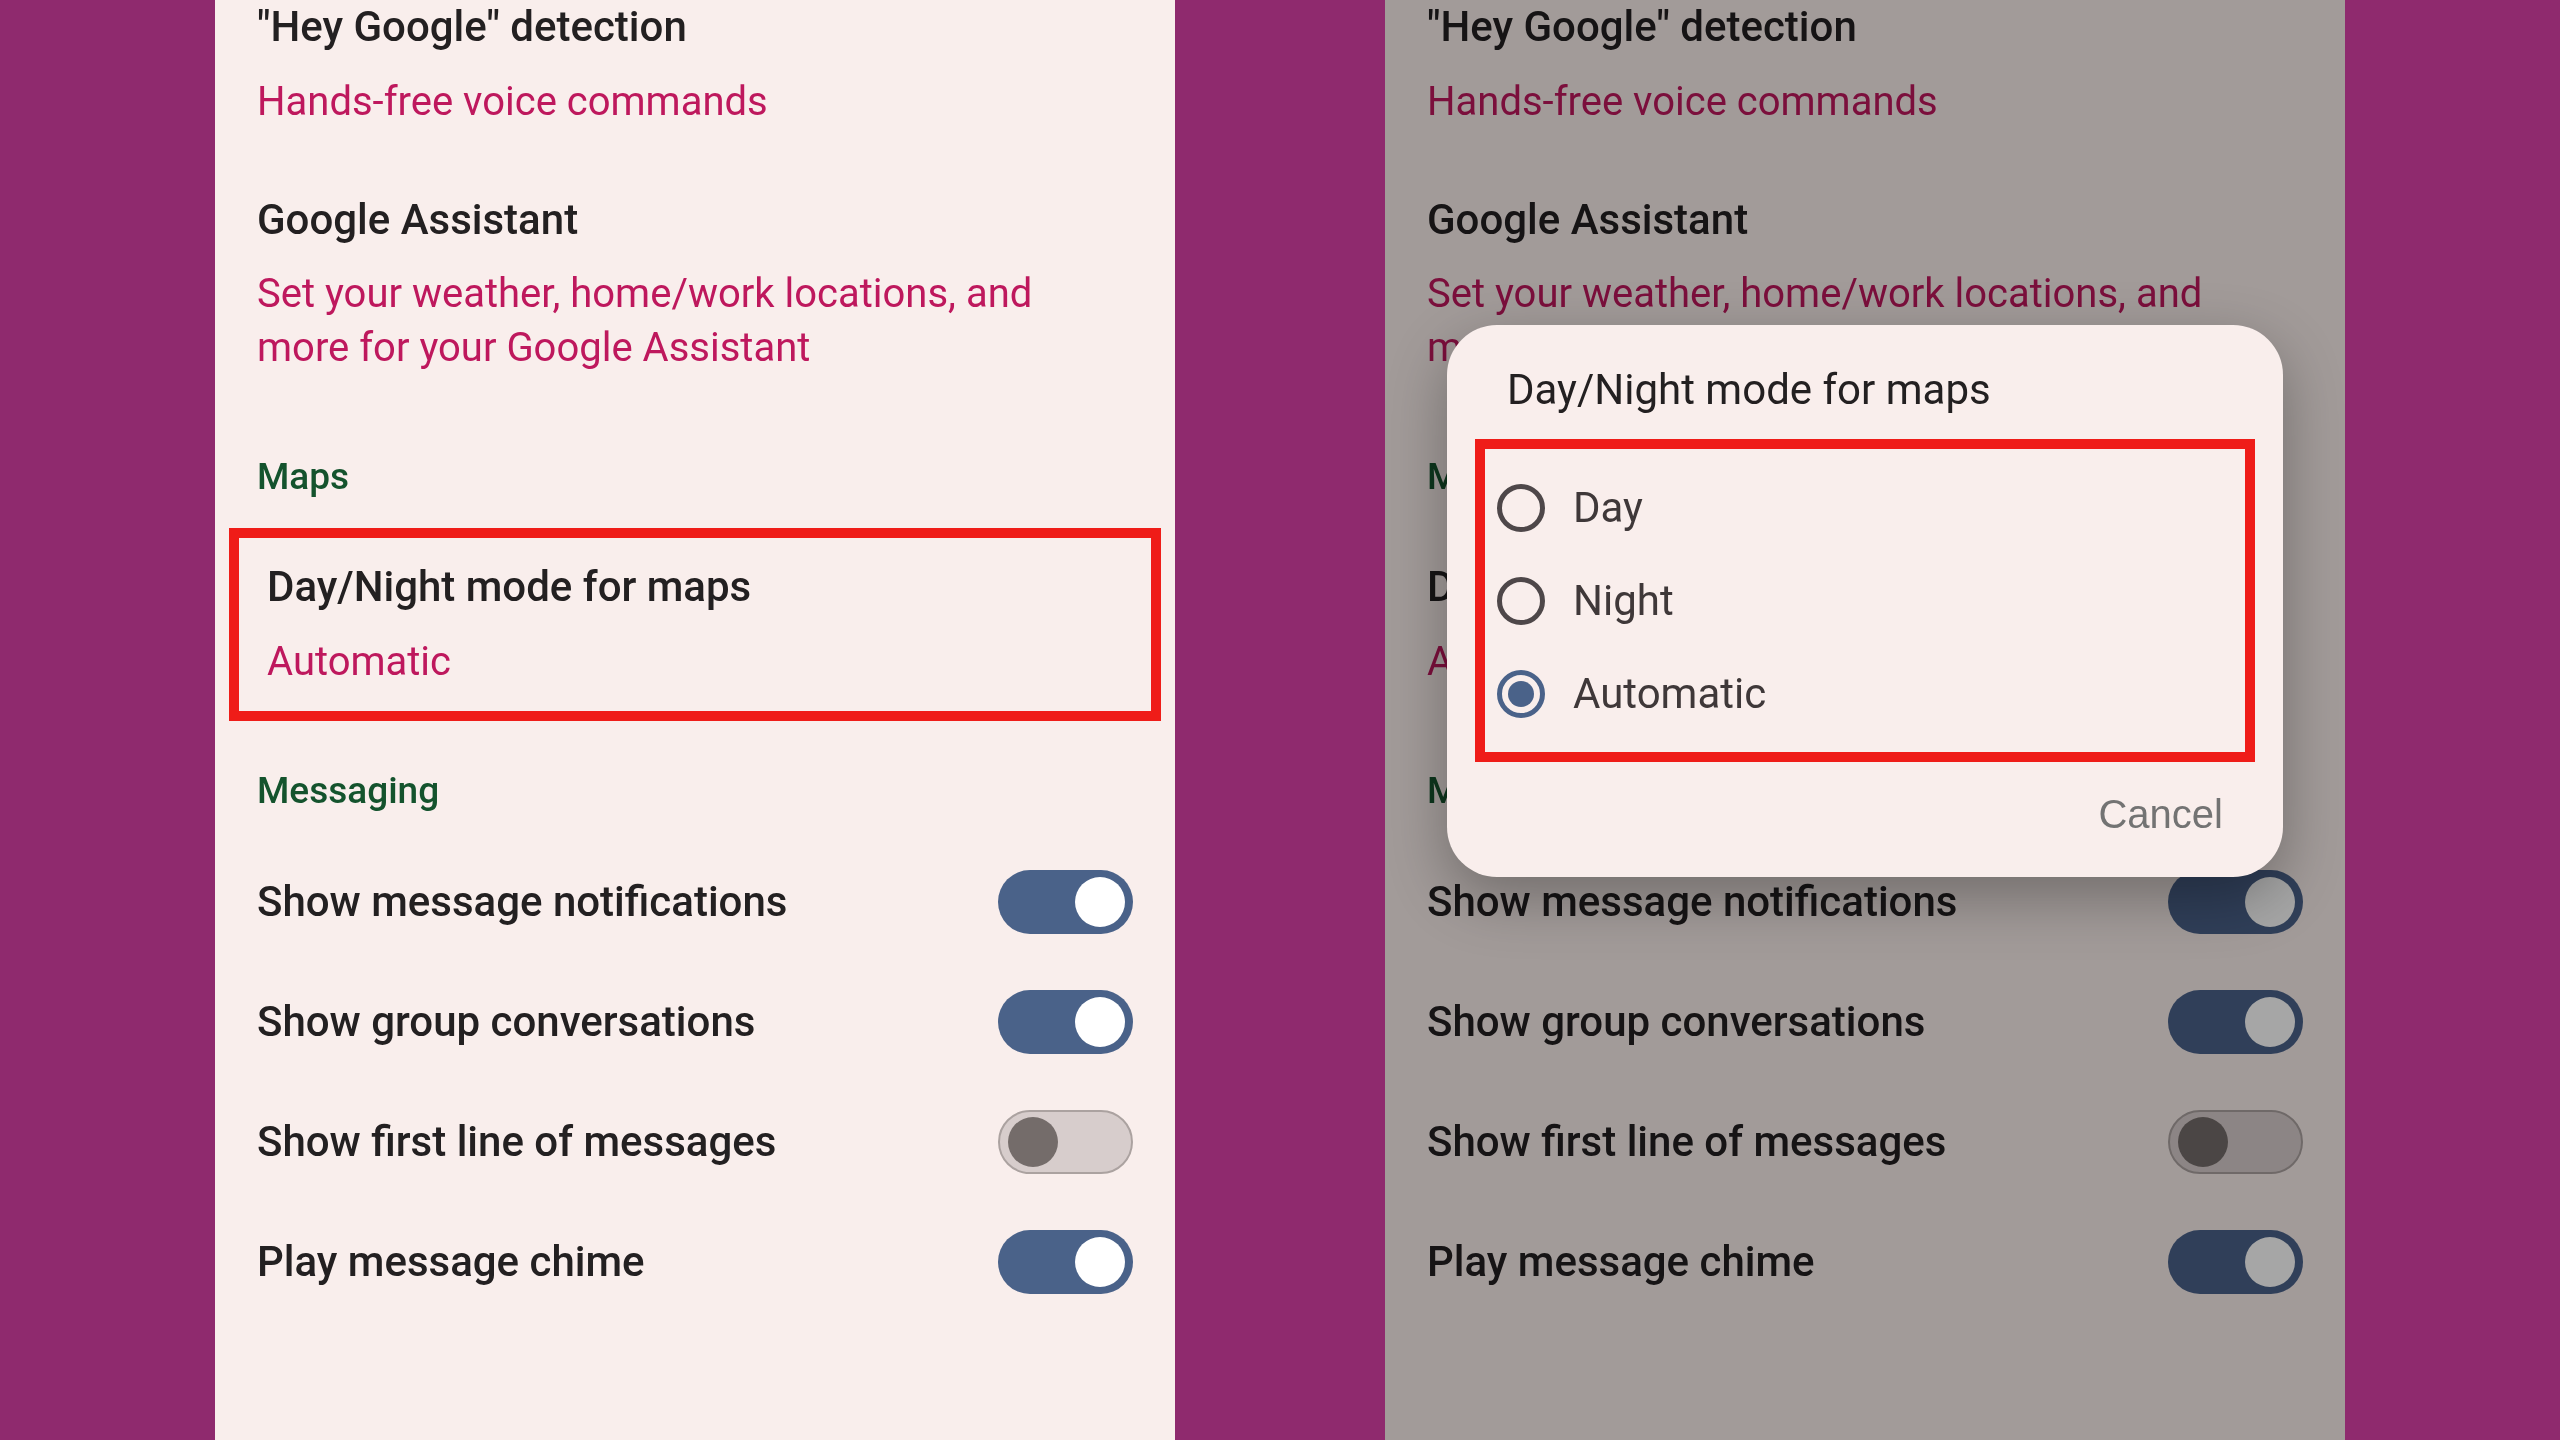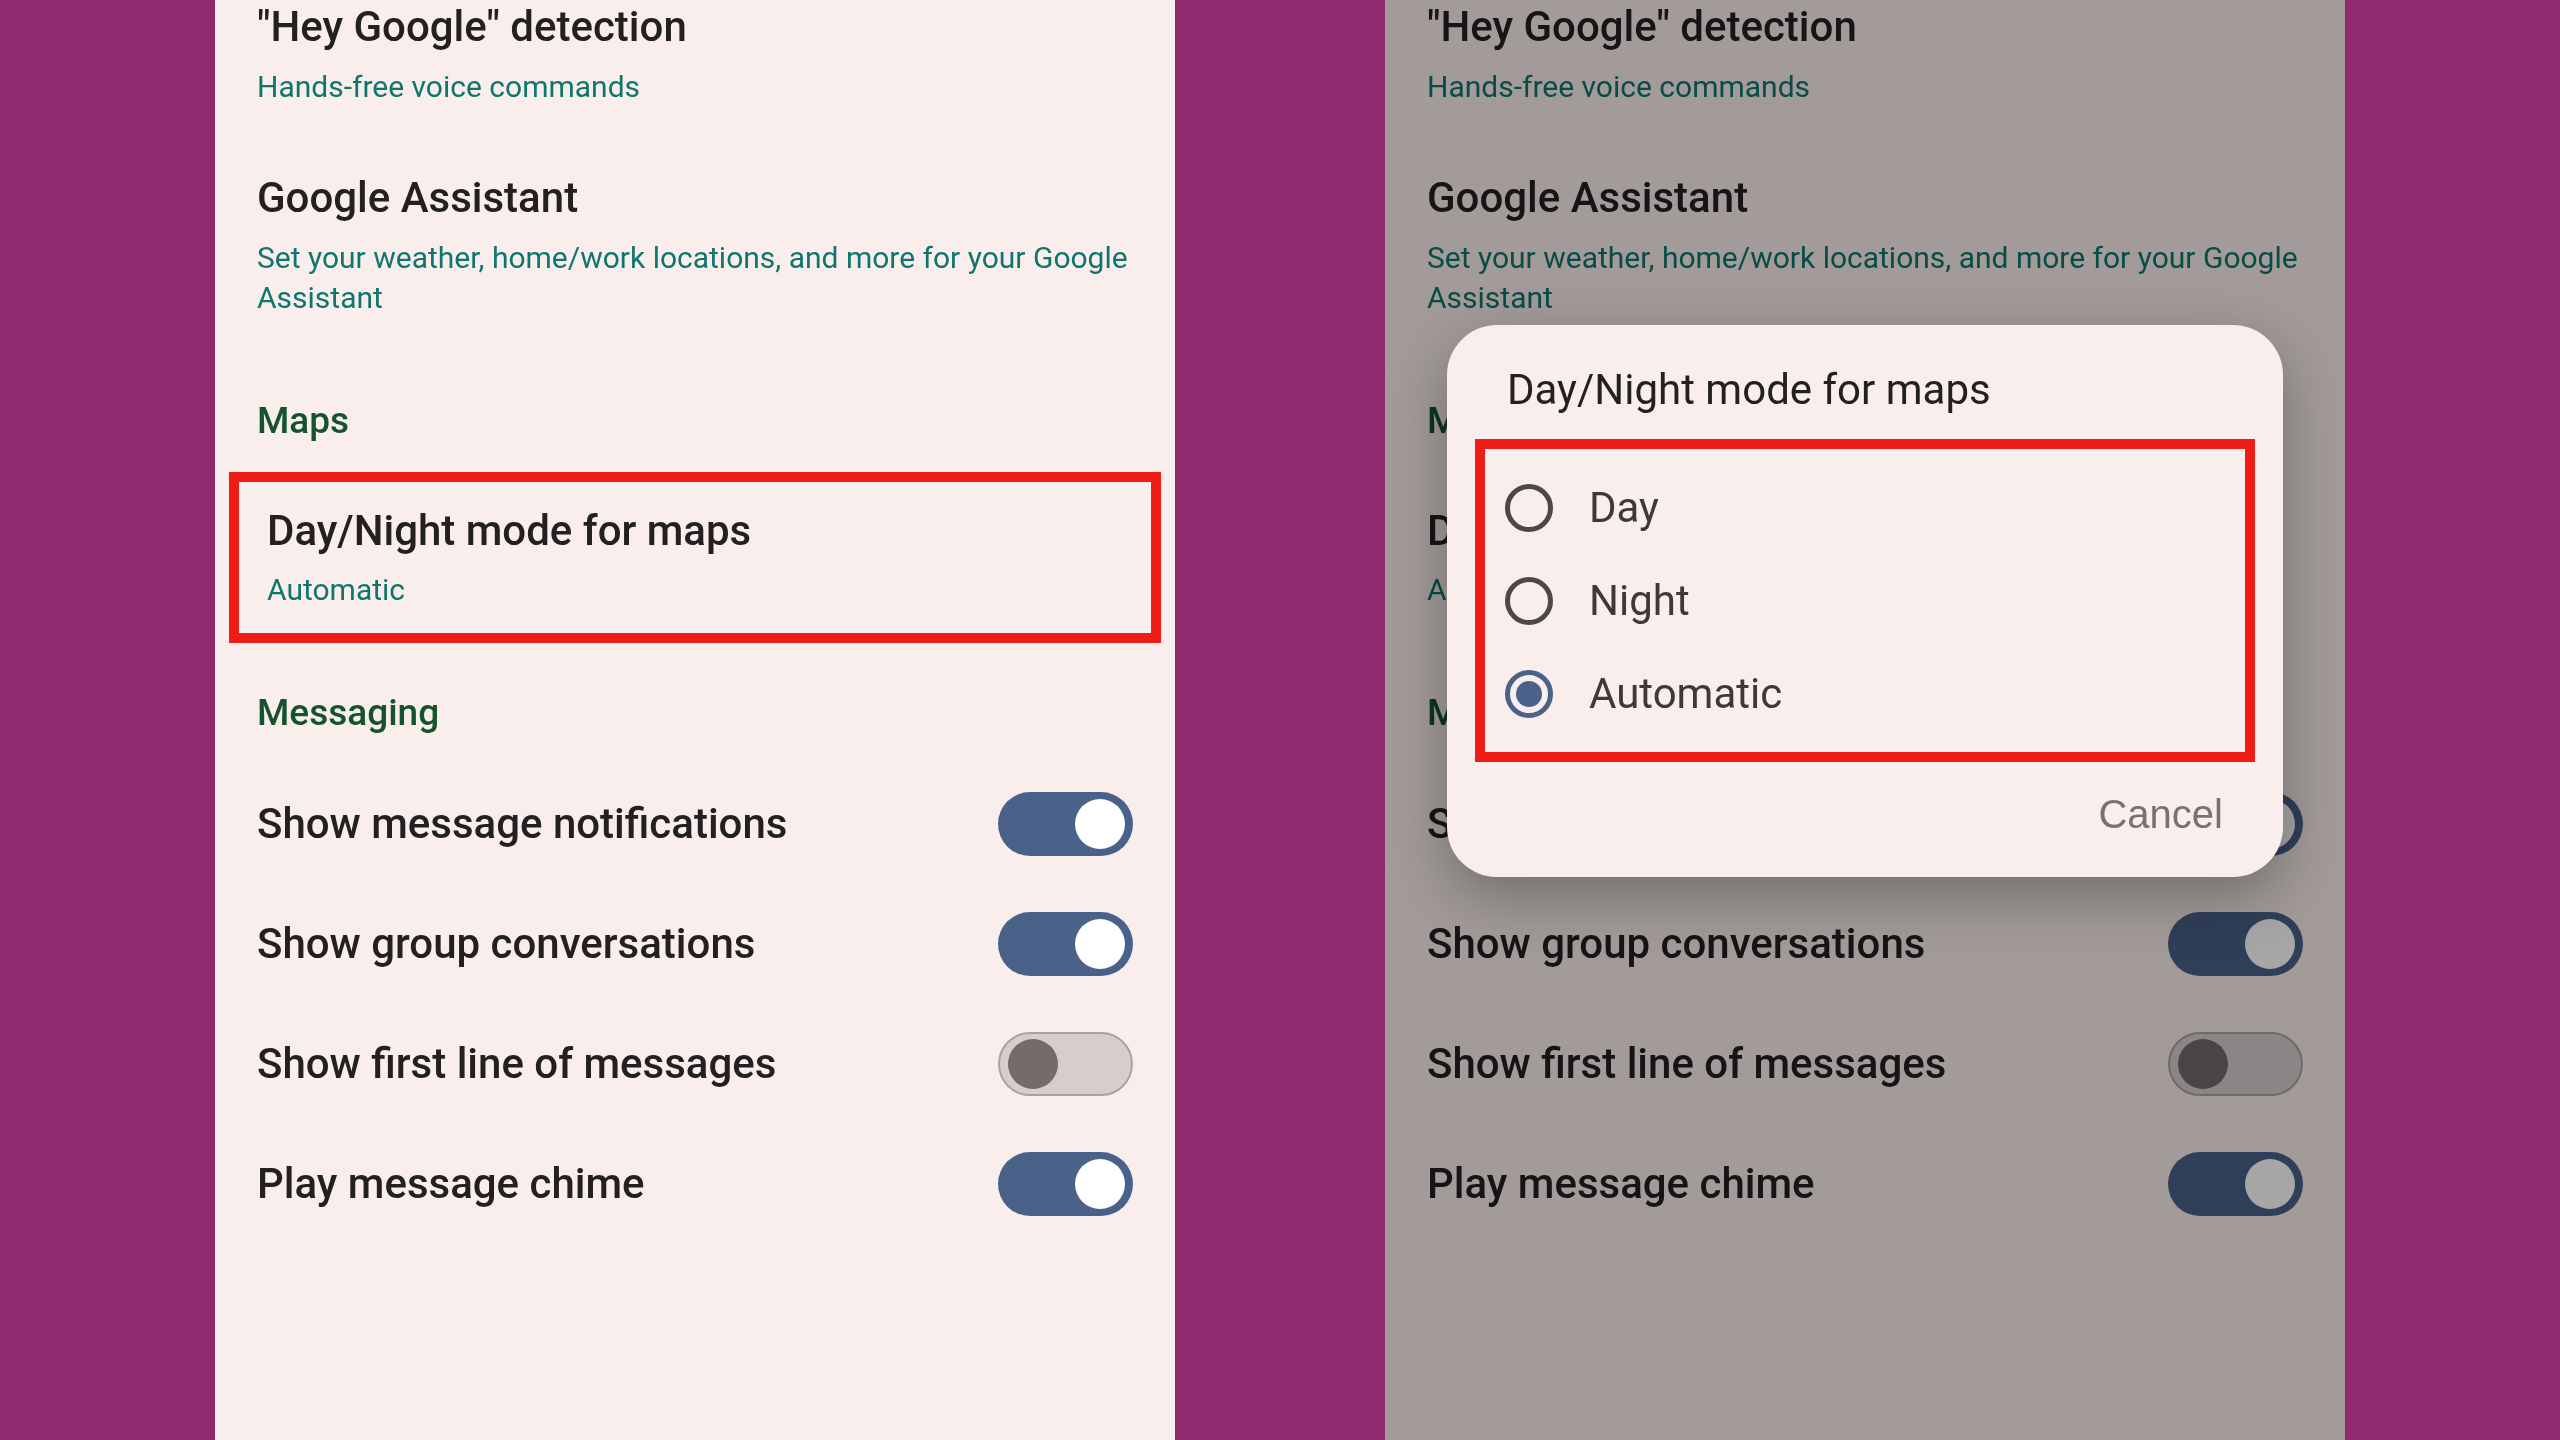--- a/index.html
+++ b/index.html
@@ -31,24 +31,24 @@
   .item {
     padding: 32px 42px;
   }
   .item-title {
     font-size: 42px;
     font-weight: 500;
     color: #232021;
     line-height: 1.3;
   }
   .item-sub {
-    font-size: 30px;
-    color: #0f766e;
+    font-size: 40px;
+    color: #be185d;
     line-height: 1.35;
-    margin-top: 12px;
+    margin-top: 20px;
   }
   .section-header {
     font-size: 37px;
     font-weight: 500;
     color: #14532d;
     padding: 48px 42px 30px 42px;
   }
   .toggle-row {
     display: flex;
     align-items: center;
@@ -100,22 +100,22 @@
     padding: 0 60px 25px 60px;
   }
   .options-highlight {
     border: 10px solid #ef1c18;
     margin: 0 28px;
     padding: 12px 0;
   }
   .radio-row {
     display: flex;
     align-items: center;
-    padding: 22px 20px;
-    gap: 36px;
+    padding: 22px 12px;
+    gap: 28px;
   }
   .radio {
     width: 48px; height: 48px;
     border-radius: 50%;
     border: 5px solid #4e4749;
     position: relative;
     flex-shrink: 0;
   }
   .radio.selected { border-color: #4a6289; }
   .radio.selected::after {

